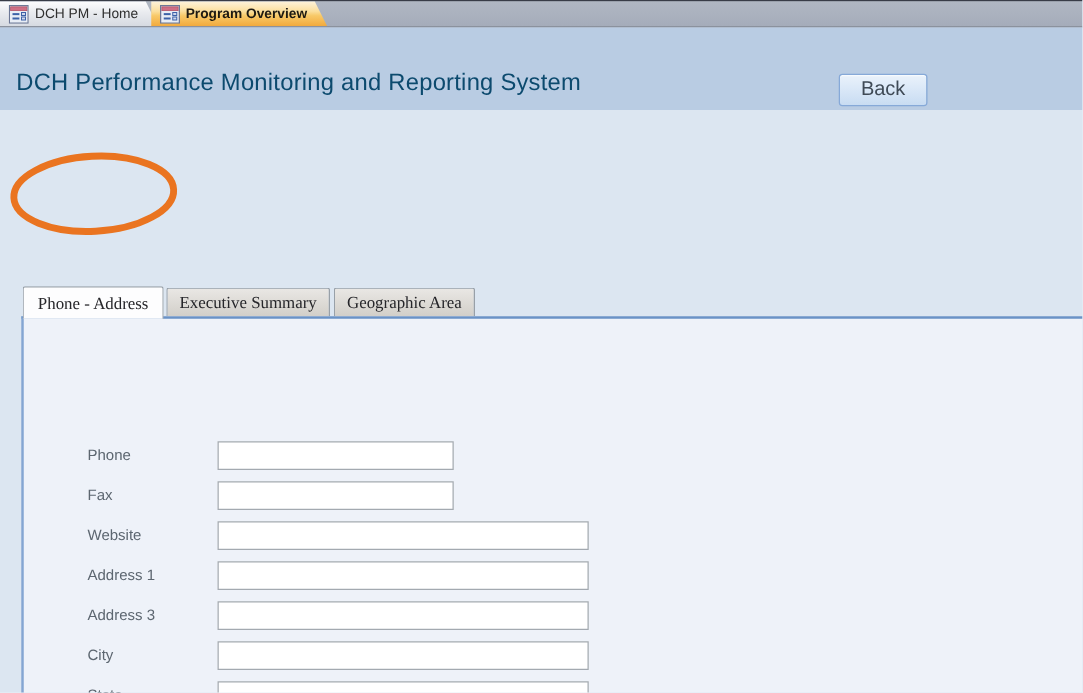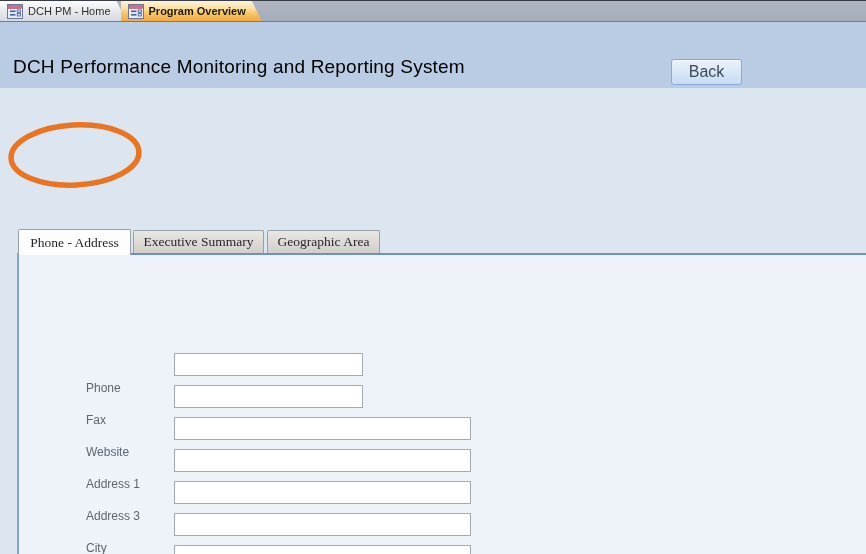--- a/index.html
+++ b/index.html
@@ -35,21 +35,21 @@
   }
   .form-ico{width:16px;height:15px;flex:0 0 auto;}
 
   
   .header-band{
     position:absolute;left:0;top:22px;width:866px;height:66px;
     background:#b9cce3;
   }
   .app-title{
     position:absolute;left:13px;top:34px;
-    font-size:19px;color:#000000;letter-spacing:.2px;
+    font-size:19px;color:#0c4a6e;letter-spacing:.2px;
   }
   .back-btn{
     position:absolute;left:671px;top:37px;width:71px;height:26px;
     border:1px solid #86a9d8;border-radius:3px;
     background:linear-gradient(#eaf2fb 0%,#d9e7f7 50%,#c8dcf2 100%);
     box-shadow:inset 0 1px 0 #f6fafe;
     font-family:"Liberation Sans",sans-serif;
     font-size:16px;color:#3f4a56;cursor:pointer;
   }
 
@@ -85,22 +85,22 @@
   }
   .page-tab.in2{
     left:267px;top:142px;width:113px;height:23px;
     background:linear-gradient(#e9e7e4,#d2cfc9);z-index:1;text-align:center;
   }
   .instruction{
     position:absolute;left:40px;top:185px;
     font-size:12px;color:#333940;
   }
   .field-label{
-    position:absolute;left:86px;width:100px;
-    font-size:12px;color:#5c6670;margin-top:24px;
+    position:absolute;left:70px;width:100px;
+    font-size:12px;color:#5c6670;
   }
   .field-input{
     position:absolute;left:174px;height:23px;box-sizing:border-box;
     border:1px solid #a3a9b0;background:#ffffff;
     font-family:"Liberation Sans",sans-serif;font-size:12px;color:#222;
     padding:0 4px;
   }
   .w-narrow{width:189px;}
   .w-wide{width:297px;}
 

